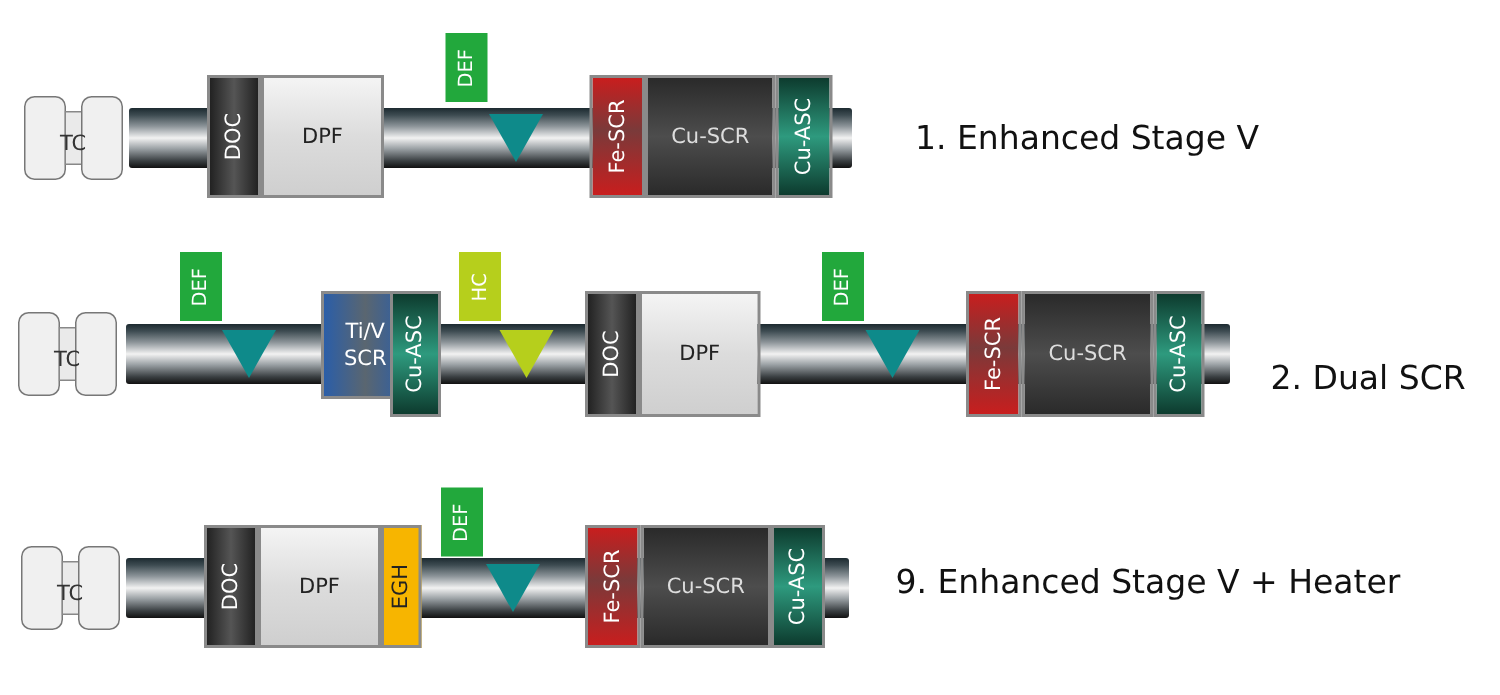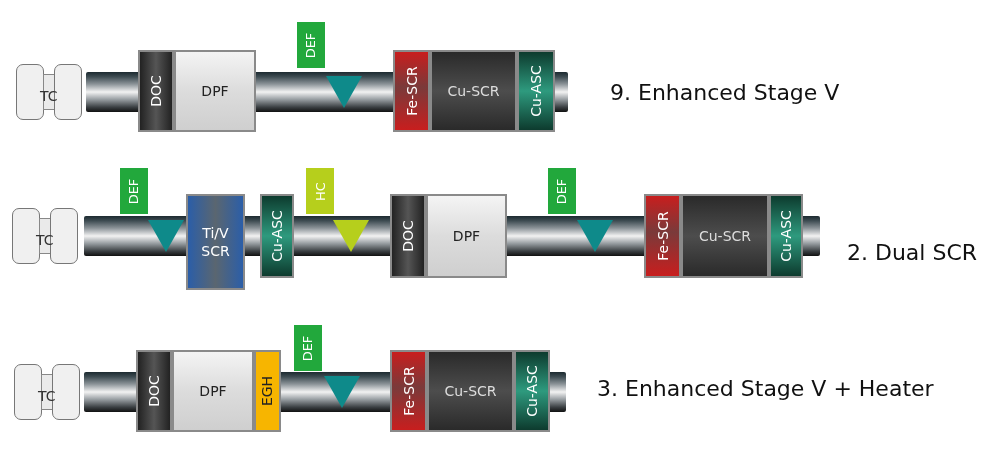--- a/index.html
+++ b/index.html
@@ -50,29 +50,29 @@
       <div class="comp cuscr" style="left: 430px; width: 87px; top: 50px; height: 82px;">
         <span style="white-space: pre;">Cu-SCR</span>
       </div>
       <div class="comp cuasc" style="left: 517px; width: 38px; top: 50px; height: 82px;">
         <span class="vt" style="white-space: pre;">Cu-ASC</span>
       </div>
       <div class="tag tag-def" style="left: 297px; top: 22px;">
         <span class="vt">DEF</span>
       </div>
       <div class="tri" style="left: 326px; top: 76px; border-top-color: rgb(14, 138, 138);"></div>
-      <div class="config-title" style="left: 610px; top: 80px;">9. Enhanced Stage V</div>
+      <div class="config-title" style="left: 610px; top: 80px;">1. Enhanced Stage V</div>
     </div>
     <div class="row" style="top: 0px;">
       <div class="pipe" style="left: 84px; top: 216px; width: 736px;"></div>
       <div class="tc-body" style="left: 12px; top: 208px;"></div>
       <div class="tc-neck" style="left: 39px; top: 218px;"></div>
       <div class="tc-body" style="left: 50px; top: 208px;"></div>
       <div class="tc-label" style="left: 36px; top: 184px;">TC</div>
-      <div class="comp tiv" style="left: 186px; width: 59px; top: 194px; height: 96px;">
+      <div class="comp tiv" style="left: 214px; width: 59px; top: 194px; height: 72px;">
         <span style="white-space: pre;">Ti/V
 SCR</span>
       </div>
       <div class="comp cuasc" style="left: 260px; width: 34px; top: 194px; height: 84px;">
         <span class="vt" style="white-space: pre;">Cu-ASC</span>
       </div>
       <div class="comp doc" style="left: 390px; width: 36px; top: 194px; height: 84px;">
         <span class="vt" style="white-space: pre;">DOC</span>
       </div>
       <div class="comp dpf" style="left: 426px; width: 81px; top: 194px; height: 84px;">
@@ -122,15 +122,15 @@
       <div class="comp cuscr" style="left: 427px; width: 87px; top: 350px; height: 82px;">
         <span style="white-space: pre;">Cu-SCR</span>
       </div>
       <div class="comp cuasc" style="left: 514px; width: 36px; top: 350px; height: 82px;">
         <span class="vt" style="white-space: pre;">Cu-ASC</span>
       </div>
       <div class="tag tag-def" style="left: 294px; top: 325px;">
         <span class="vt">DEF</span>
       </div>
       <div class="tri" style="left: 324px; top: 376px; border-top-color: rgb(14, 138, 138);"></div>
-      <div class="config-title" style="left: 597px; top: 376px;">3. Enhanced Stage V + Heater</div>
+      <div class="config-title" style="left: 597px; top: 376px;">9. Enhanced Stage V + Heater</div>
     </div>
   </div>
 
 </body></html>

